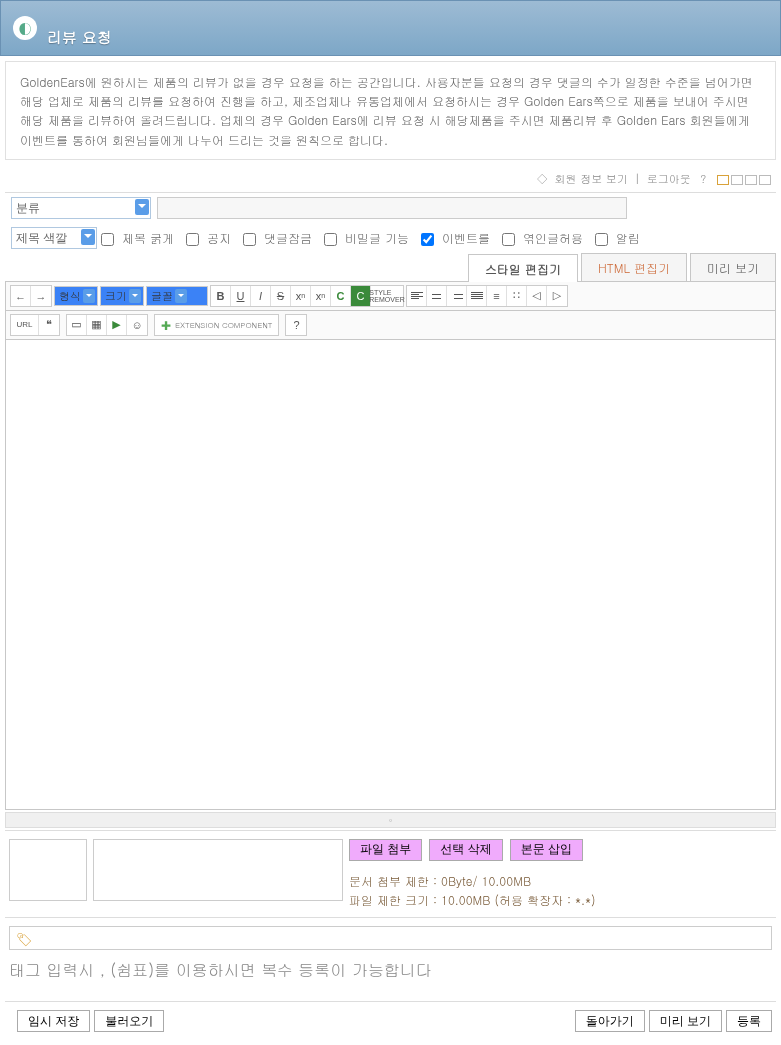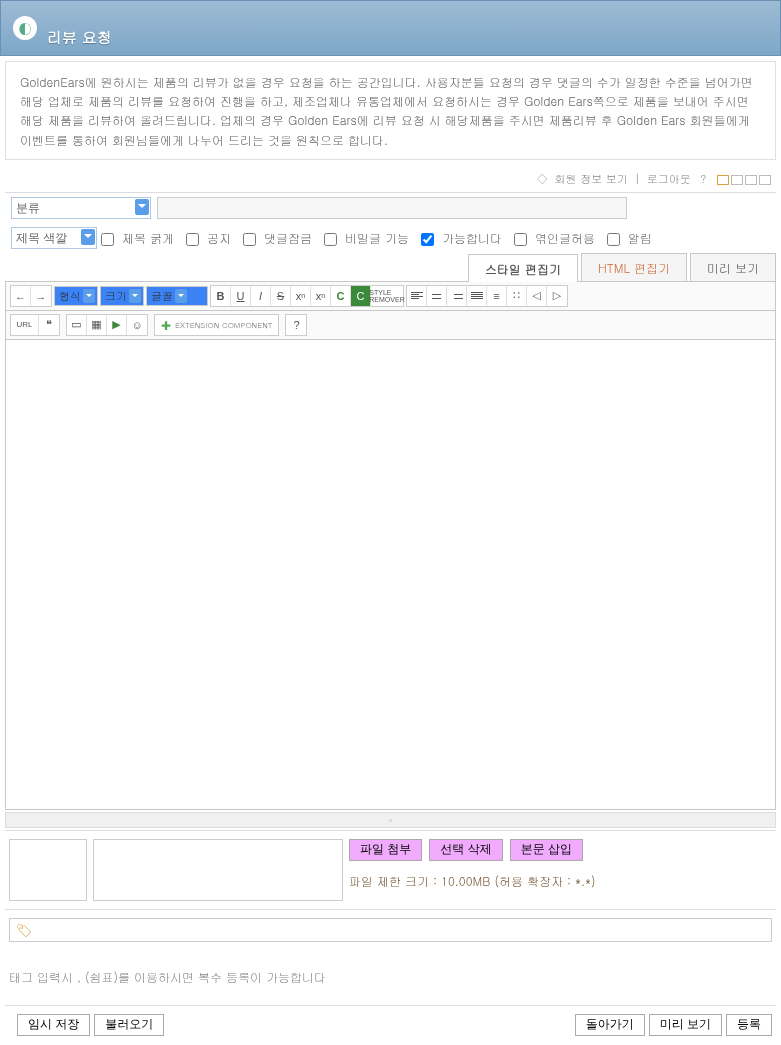--- a/index.html
+++ b/index.html
@@ -40,21 +40,21 @@
 .resize-grip { text-align: center; color: #aaa; font-size: 10px; margin: 2px 5px; background: #f0f0f0; border: 1px solid #ddd; cursor: ns-resize; }
 .attach-section { border-top: 1px solid #ddd; margin: 2px 5px 0; padding: 8px 4px; display: flex; gap: 6px; align-items: flex-start; }
 .thumb { width: 78px; height: 62px; border: 1px solid #ccc; background: #fff; }
 .file-list { width: 250px; height: 62px; border: 1px solid #ccc; background: #fff; }
 .attach-btns button { border: 1px solid #aaa; background: #f0abfc; height: 22px; padding: 0 10px; font-size: 12px; cursor: pointer; margin-right: 3px; }
 .attach-info { margin-top: 10px; font-size: 12px; color: #7a5c3a; line-height: 1.6; }
 .tag-section { border-top: 1px solid #ddd; margin: 0 5px; padding: 8px 4px; }
 .tag-input-wrap { border: 1px solid #ccc; height: 24px; display: flex; align-items: center; padding: 0 6px; background: #fff; }
 .tag-icon { color: #d9a23a; font-size: 13px; }
 .tag-input { border: none; outline: none; flex: 1; margin-left: 6px; height: 20px; }
-.tag-hint { color: #888; margin-top: 26px; font-size: 12px; }
+.tag-hint { color: #888; margin-top: 8px; font-size: 16px; }
 .footer-btns { border-top: 1px solid #ddd; margin: 12px 5px 8px; padding: 8px 4px 4px; display: flex; justify-content: space-between; }
 .footer-btns button { border: 1px solid #aaa; background: #fff; height: 22px; padding: 0 10px; font-size: 12px; cursor: pointer; }
 .btn-left { display: flex; gap: 4px; padding-left: 8px; }
 .btn-right { display: flex; gap: 4px; }
 .color-c { color: #3a8a3a; font-weight: bold; }
 .color-bg { background: #3a8a3a; color: #fff; }
 .style-rm { font-size: 7px; line-height: 7px; text-align: left; }
 .align-icon { display: flex; flex-direction: column; gap: 1px; width: 12px; }
 .align-icon span { height: 1px; background: #555; }
 </style>
@@ -111,21 +111,21 @@
     <label>
         <input type="checkbox" style=""> 
         <span>댓글잠금</span>
       </label>
     <label>
         <input type="checkbox" style=""> 
         <span>비밀글 기능</span>
       </label>
     <label>
         <input type="checkbox" checked="" style=""> 
-        <span>가능합니다</span>
+        <span>이벤트를</span>
       </label>
     <label>
         <input type="checkbox" style=""> 
         <span>엮인글허용</span>
       </label>
     <label>
         <input type="checkbox" style=""> 
         <span>알림</span>
       </label>
   </div>
@@ -240,20 +240,21 @@
 <div class="attach-section">
   <div class="thumb"></div>
   <div class="file-list"></div>
   <div>
     <div class="attach-btns">
       <button>파일 첨부</button>
       <button>선택 삭제</button>
       <button>본문 삽입</button>
     </div>
     <div class="attach-info">
+      <div>문서 첨부 제한 : 0Byte/ 10.00MB</div>
       <div>파일 제한 크기 : 10.00MB (허용 확장자 : *.*)</div>
     </div>
   </div>
 </div>
 
 <div class="tag-section">
   <div class="tag-input-wrap">
     <span class="tag-icon">🏷</span>
     <input type="text" class="tag-input" style="">
   </div>

